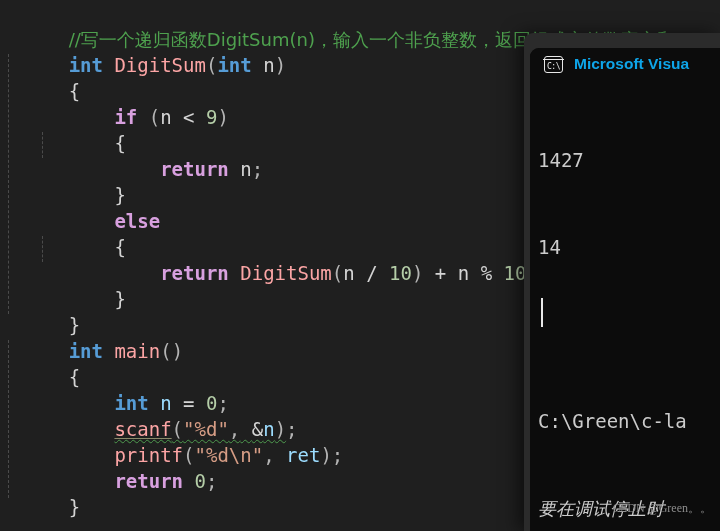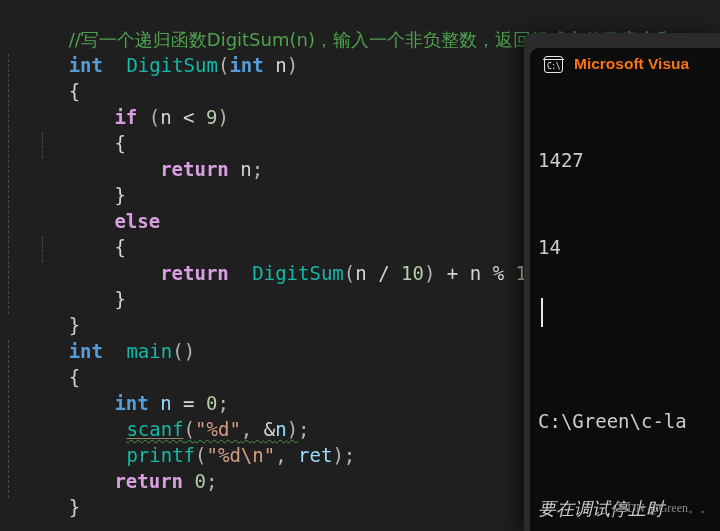--- a/index.html
+++ b/index.html
@@ -41,21 +41,21 @@
     position: absolute;
     width: 1px;
     border-left: 1px dashed #5a5a5a;
     opacity: .75;
   }
 
   
   .tk-comment  { color: #4ea14e; font-family: "DejaVu Sans", sans-serif; font-size: 18px;}
   .tk-kw       { color: #569cd6; font-weight: bold; }
   .tk-ctrl     { color: #d8a0df; font-weight: bold; }
-  .tk-fn       { color: #14b8a6; margin-left: 12px; }
+  .tk-fn       { color: #fca5a5; }
   .tk-var      { color: #9cdcfe; }
   .tk-plain    { color: #d4d4d4; }
   .tk-num      { color: #b5cea8; }
   .tk-str      { color: #d69d85; }
   .tk-punc     { color: #b4b4b4; }
   .tk-brace    { color: #d4d4d4; }
   .tk-op       { color: #d4d4d4; }
 
   .squiggle {
     text-decoration: underline;
@@ -117,21 +117,21 @@
     position: absolute;
     left: 0; right: 0; bottom: -1px;
     text-align: center;
     font-size: 8px;
     line-height: 12px;
     color: #e8e8e8;
     font-family: "DejaVu Sans Mono", monospace;
     letter-spacing: -0.5px;
   }
   #console-title {
-    color: #f97316;
+    color: #0ea5e9;
     font-size: 15.5px;
     font-family: "Liberation Sans", sans-serif;
     font-weight: bold;
     white-space: nowrap;
   }
   #console-body {
     padding: 8px 0 0 8px;
     color: #cccccc;
     font-size: 19px;
     line-height: 29px;

